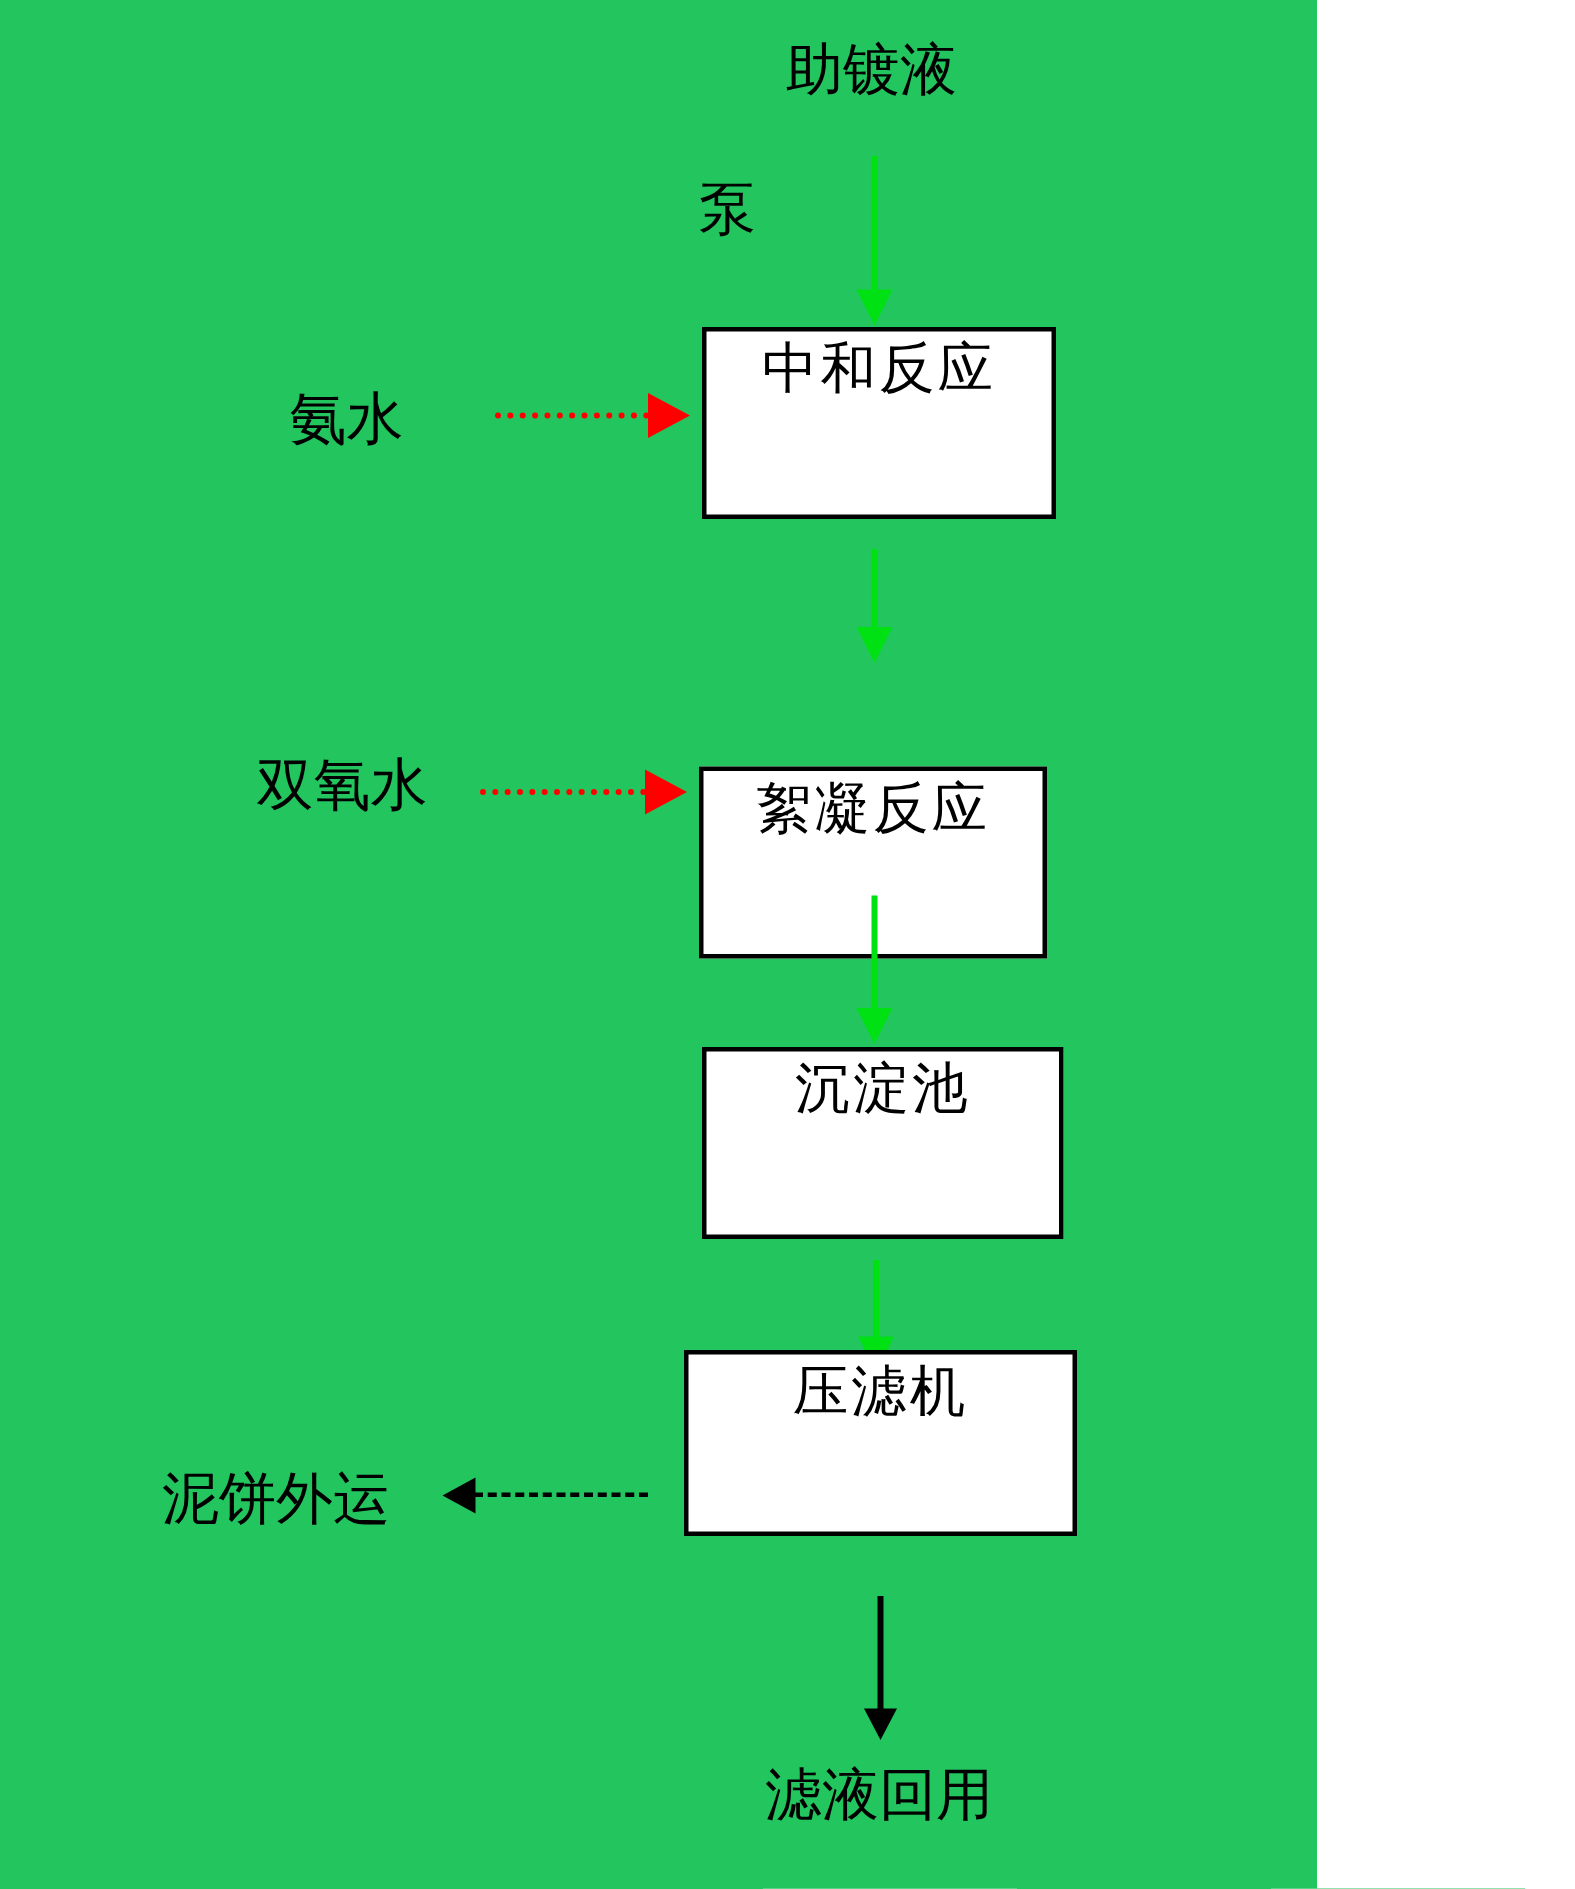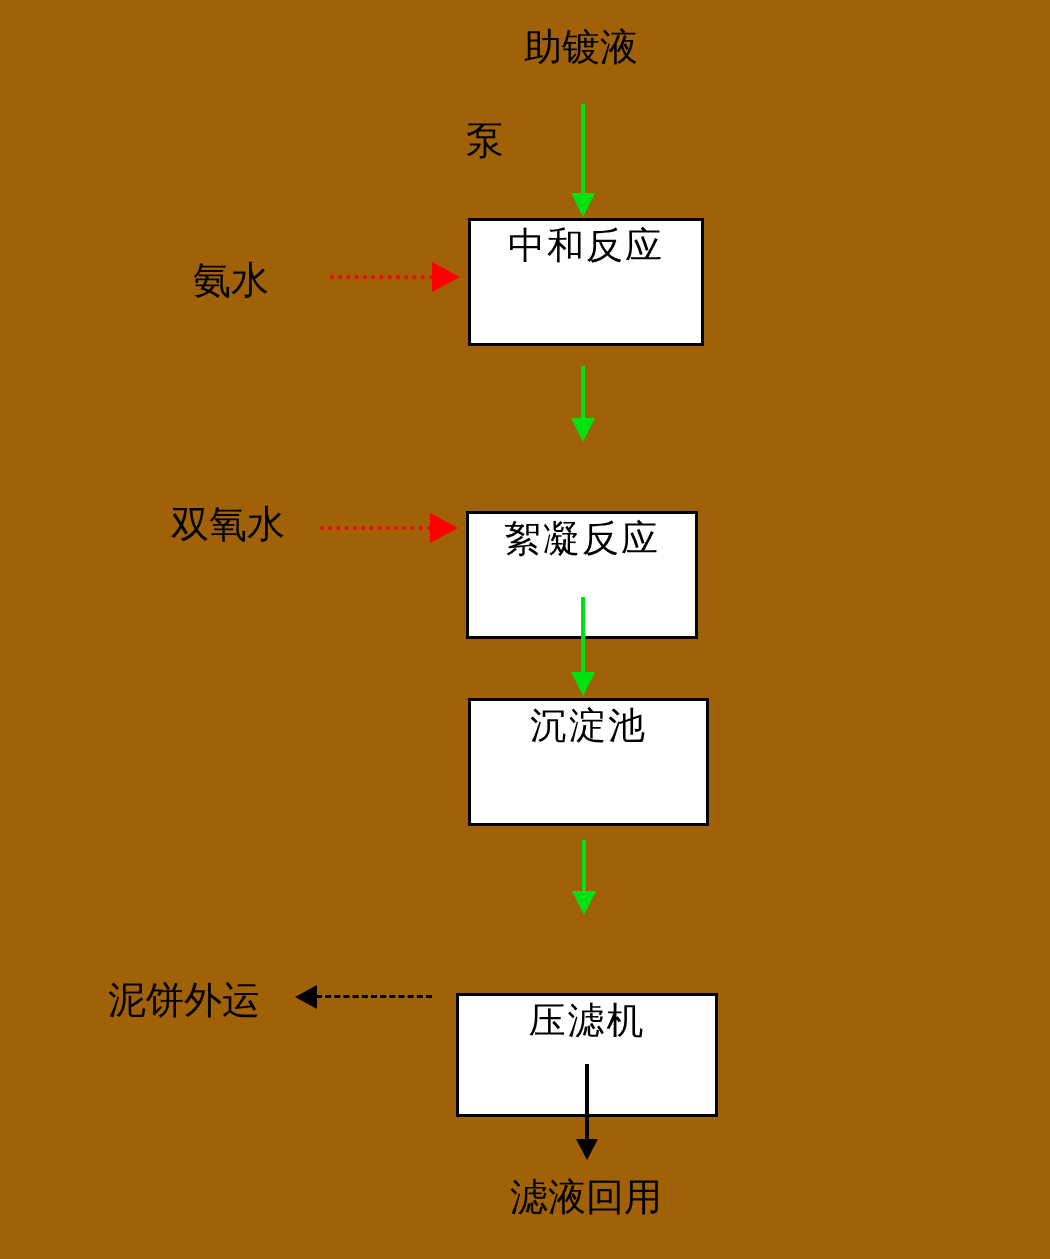--- a/index.html
+++ b/index.html
@@ -2,23 +2,23 @@
 <html><head>
 <meta charset="utf-8">
 <style>
   html, body { margin: 0; padding: 0; }
   body {
     background: #ffffff;
     font-family: "Liberation Serif", "DejaVu Serif", serif;
   }
   .canvas {
     position: relative;
-    width: 1050px;
+    width: 878px;
     height: 1259px;
-    background: #a16207;
+    background: #22c55e;
     overflow: hidden;
   }
   .label {
     position: absolute;
     font-size: 38px;
     color: #000000;
     line-height: 1;
     white-space: nowrap;
   }
   .box {
@@ -123,21 +123,21 @@
 
   <div class="box" style="left:468px; top:698px; width:235px; height:122px;">
     <span>沉淀池</span>
   </div>
 
   <div class="varrow green" style="left:572px; top:840px; height:75px;">
     <div class="shaft"></div>
     <div class="head"></div>
   </div>
 
-  <div class="box" style="left:456px; top:993px; width:256px; height:118px;">
+  <div class="box" style="left:456px; top:900px; width:256px; height:118px;">
     <span>压滤机</span>
   </div>
 
   <div class="label" style="left:108px; top:981px;">泥饼外运</div>
   <div class="harrow-left" style="left:295px; top:985px; width:137px;">
     <div class="shaft"></div>
     <div class="head"></div>
   </div>
 
   <div class="varrow black" style="left:576px; top:1064px; height:96px;">

